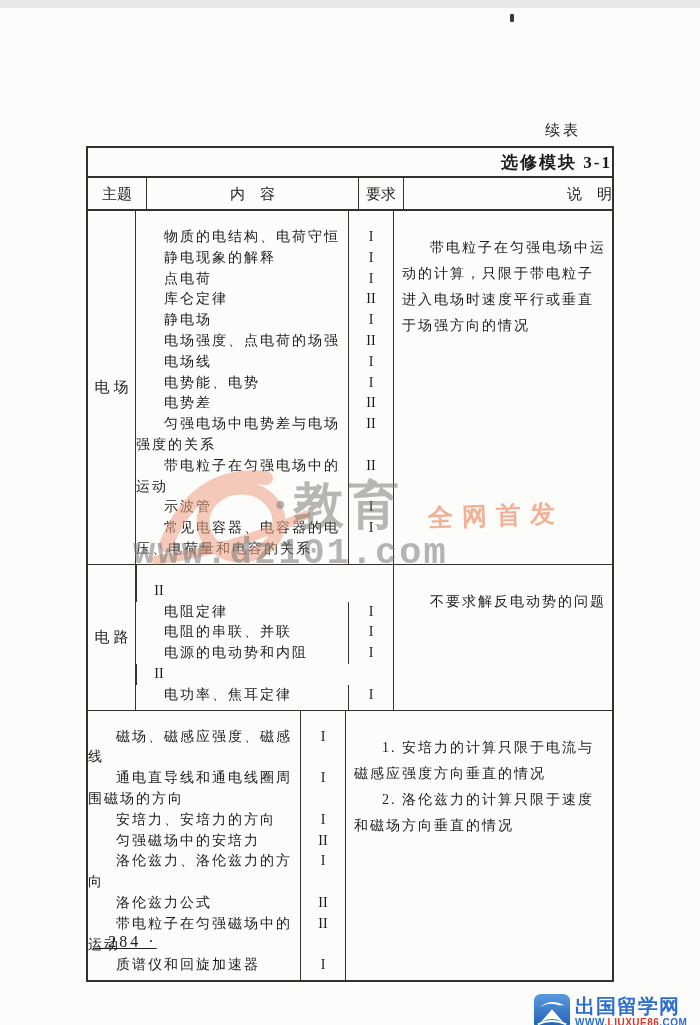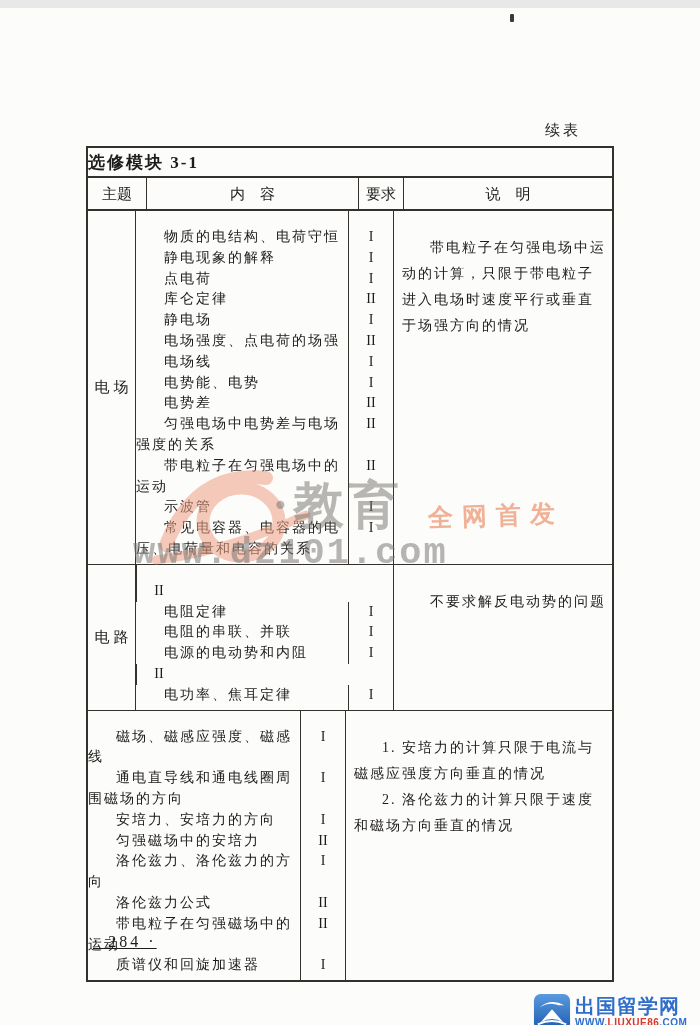--- a/index.html
+++ b/index.html
@@ -6,27 +6,27 @@
   html,body { background:#e8e8e8; }
   .page {
     position:relative; width:700px; height:1025px; margin:8px auto;
     background:#fcfcfa; overflow:hidden;
     font-family:"Liberation Serif","DejaVu Serif",serif; color:#1e1c1a;
   }
   
   .continued { position:absolute; left:545px; top:113px; font-size:15px; letter-spacing:3px; }
   
   .tbl { position:absolute; left:86px; top:138px; width:528px; border:2px solid #34312c; background:transparent; }
-  .title-row { height:30px; line-height:30px; text-align:left; font-weight:bold; font-size:17px;
+  .title-row { height:30px; line-height:30px; text-align:right; font-weight:bold; font-size:17px;
                letter-spacing:2px; border-bottom:2px solid #34312c; }
   .header-row { display:flex; height:33px; line-height:33px; border-bottom:2px solid #34312c; font-size:15px; }
   .h-topic { width:59px; border-right:1px solid #34312c; text-align:center; }
   .h-content { width:212px; border-right:1px solid #34312c; text-align:center; }
   .h-req { width:45px; border-right:1px solid #34312c; text-align:center; }
-  .h-note { flex:1; text-align:center; }
+  .h-note { flex:1; text-align:right; }
   .section { display:flex; border-bottom:1px solid #34312c; }
   .section:last-child { border-bottom:none; }
   .topic-cell { width:48px; border-right:1px solid #34312c; display:flex; align-items:center;
                 justify-content:center; font-size:15px; letter-spacing:4px; text-indent:4px; }
   .mid { width:257px; }
   .entry { display:flex; }
   .entry .content { width:212px; font-size:14px; line-height:20.8px; letter-spacing:2px;
                     text-indent:2em; padding-right:1px; }
   .entry .req { width:45px; border-left:1px solid #34312c; text-align:center; font-size:14px;
                 line-height:20.8px; letter-spacing:0; }

